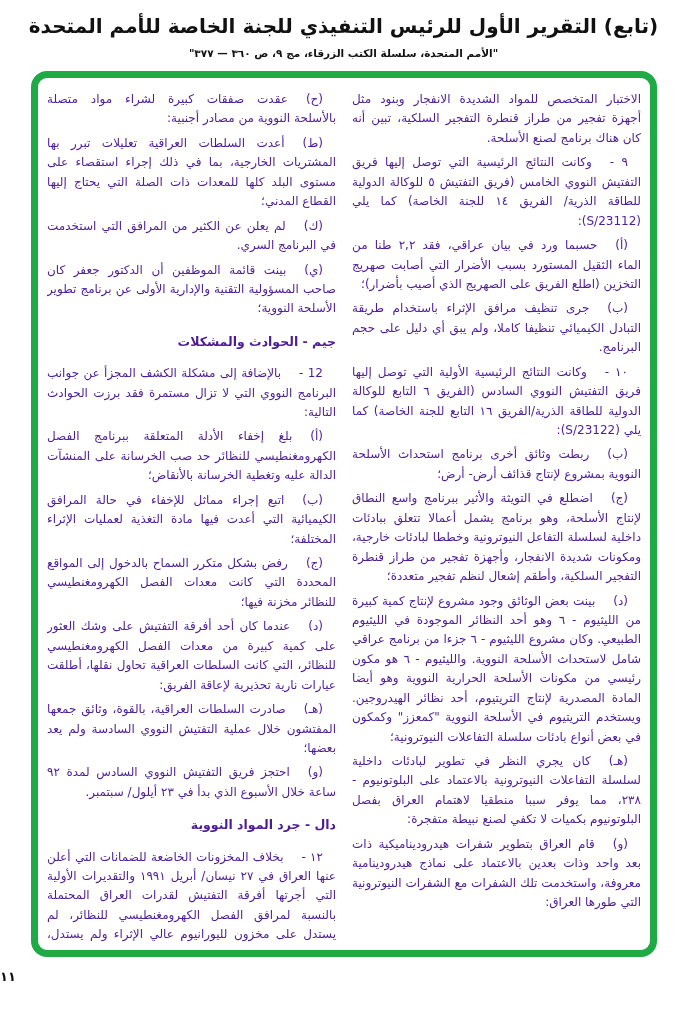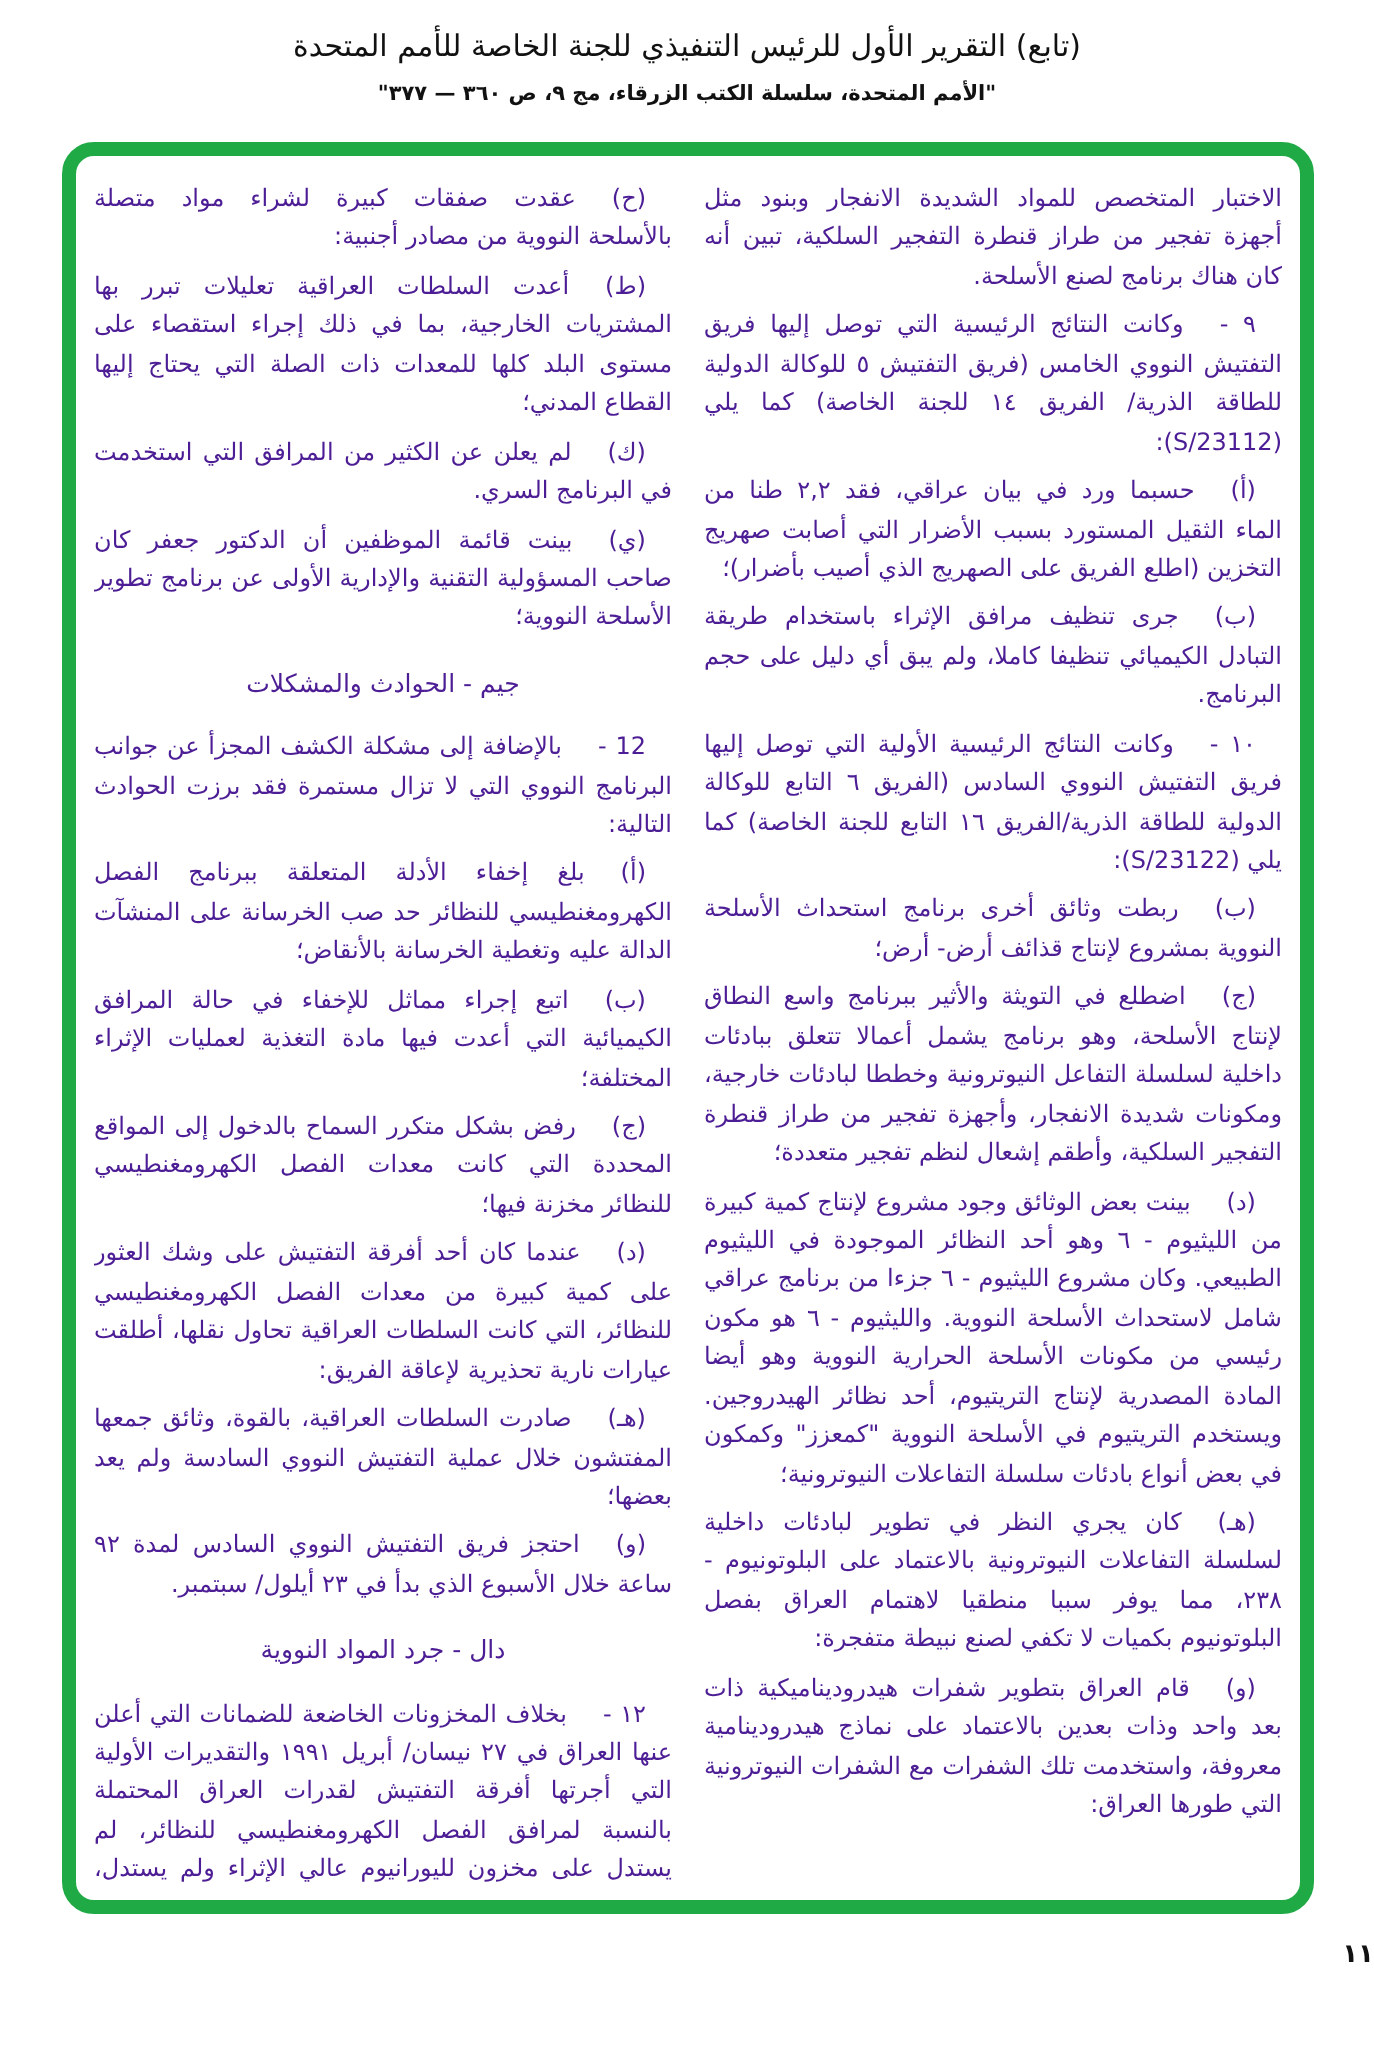--- a/index.html
+++ b/index.html
@@ -14,22 +14,22 @@
     width: 687px; height: 1032px;
     overflow: hidden;
     direction: rtl;
   }
   .header {
     position: absolute;
     top: 14px; left: 0; right: 0;
     text-align: center;
   }
   .doc-title {
-    font-weight: normal;
-    font-size: 15px;
+    font-weight: bold;
+    font-size: 20px;
     letter-spacing: 0.2px;
   }
   .doc-subtitle {
     font-weight: bold;
     font-size: 10.5px;
     margin-top: 9px;
   }
   .content-box {
     position: absolute;
     top: 71px; left: 31px;
@@ -54,30 +54,29 @@
   .para, .heading {
     margin: 0 0 5px 0;
     font-size: 12px;
     line-height: 1.62;
     text-align: justify;
     color: #4c1d95;
   }
   .para { text-indent: 13px; }
   .para.cont { text-indent: 0; }
   .heading {
-    font-weight: normal;
+    font-weight: bold;
     font-size: 12.5px;
-    text-align: center;
     text-indent: 0;
     margin: 13px 0 12px 0;
   }
   .footer {
     position: absolute;
     top: 966px; left: 0; right: 0;
-    text-align: right;
+    text-align: left;
   }
   .page-num {
     font-size: 13px;
     font-weight: bold;
   }
 </style>
 </head>
 <body style="background: rgb(255, 255, 255); color: rgb(17, 17, 17);">
 
 <div class="page">

